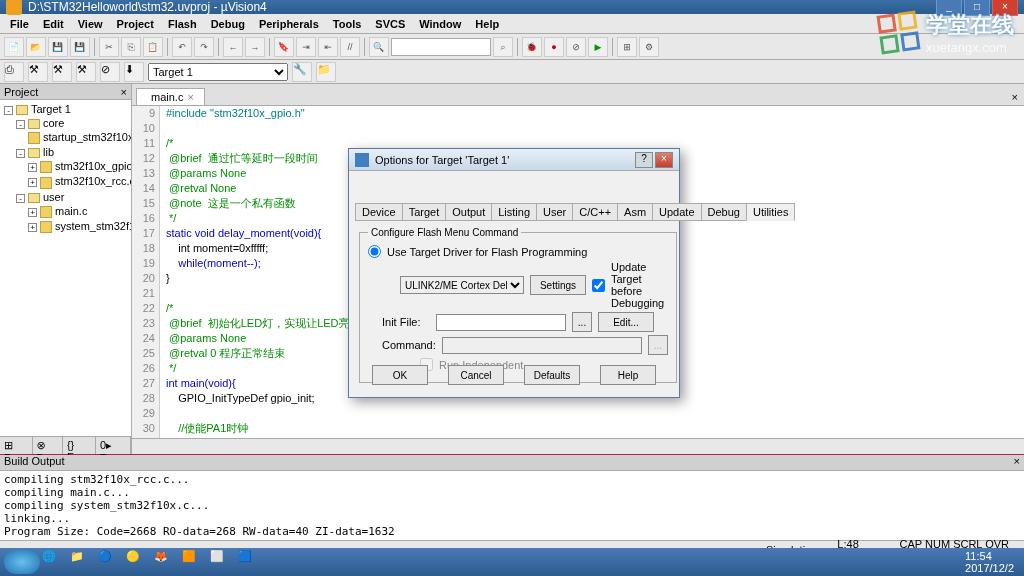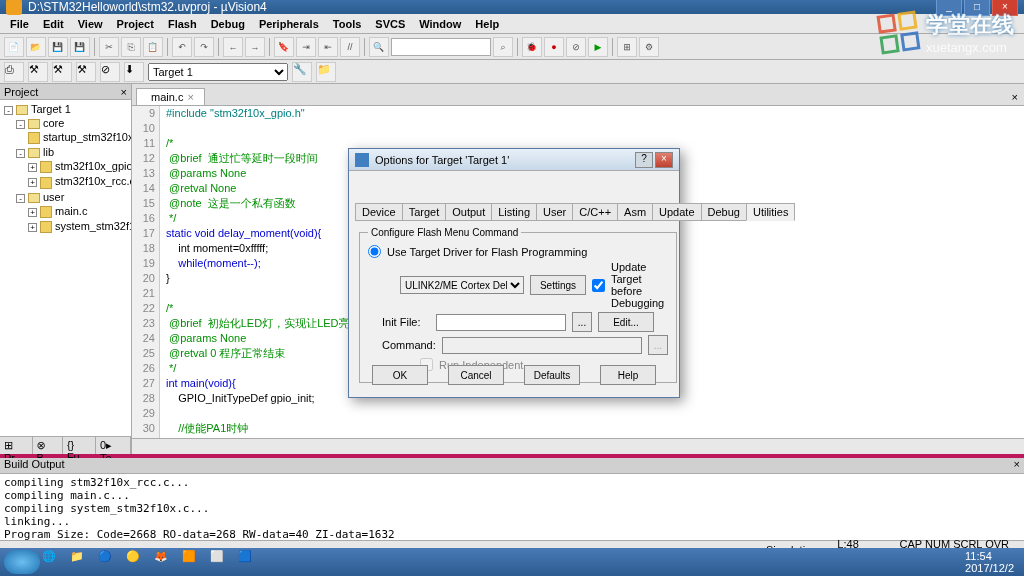--- a/index.html
+++ b/index.html
@@ -30,21 +30,21 @@
 .projtabs { height:18px; background:#e0e0e0; border-top:1px solid #aaa; display:flex; font-size:9px; }
 .projtabs span { padding:2px 4px; border-right:1px solid #aaa; }
 .editor { flex:1; background:#fff; display:flex; flex-direction:column; }
 .edtabs { height:22px; background:#e0e0e0; border-bottom:1px solid #aaa; display:flex; align-items:flex-end; padding-left:4px; }
 .edtabs .tab { background:#fff; border:1px solid #aaa; border-bottom:none; padding:2px 10px; font-size:11px; display:flex; align-items:center; gap:4px; }
 .code { flex:1; display:flex; overflow:hidden; font-family:Consolas,monospace; font-size:12px; line-height:15px; }
 .gutter { width:28px; background:#f0f0f0; border-right:1px solid #ccc; text-align:right; padding:0 4px; color:#888; }
 .src { flex:1; padding:0 6px; white-space:pre; color:#000; overflow:hidden; }
 .src .kw { color:#0000d0; } .src .cm { color:#009000; } .src .pp { color:#008080; }
 .scrollbar-h { height:16px; background:#e8e8e8; border-top:1px solid #aaa; }
-.buildout { height:86px; background:#fff; border-top:4px solid #be185d; display:flex; flex-direction:column; }
+.buildout { height:86px; background:#fff; border-top:1px solid #be185d; display:flex; flex-direction:column; }
 .buildout .bohdr { height:16px; background:#d0d0d0; border-bottom:1px solid #aaa; padding:0 4px; font-size:10px; display:flex; justify-content:space-between; }
 .buildout .botext { flex:1; font-family:Consolas,monospace; font-size:11px; padding:2px 4px; white-space:pre; overflow:hidden; }
 .statusbar { height:18px; background:#e8e8e8; border-top:1px solid #aaa; display:flex; align-items:center; padding:0 6px; font-size:10px; justify-content:flex-end; gap:20px; }
 .taskbar { position:absolute; bottom:0; left:0; right:0; height:28px; background:linear-gradient(#4a7ab5,#2b5b8f); display:flex; align-items:center; padding:0 4px; }
 .taskbar .start { width:36px; height:24px; background:radial-gradient(#6ac0f0,#2070b0); border-radius:12px; }
 .taskbar .tbicon { width:24px; height:24px; margin:0 2px; display:inline-block; }
 .taskbar .tray { margin-left:auto; color:#fff; font-size:10px; text-align:left; padding-right:6px; }
 .dialog { position:absolute; left:348px; top:148px; width:332px; height:250px; background:#f0f0f0; border:1px solid #5a7aa5; box-shadow:4px 4px 12px rgba(0,0,0,0.4); }
 .dialog .dtitle { height:22px; background:linear-gradient(#e8f0f8,#c8d8e8); border-bottom:1px solid #aaa; display:flex; align-items:center; padding:0 6px; font-size:11px; }
 .dialog .dtitle .dico { width:14px; height:14px; background:#4080c0; margin-right:6px; }

